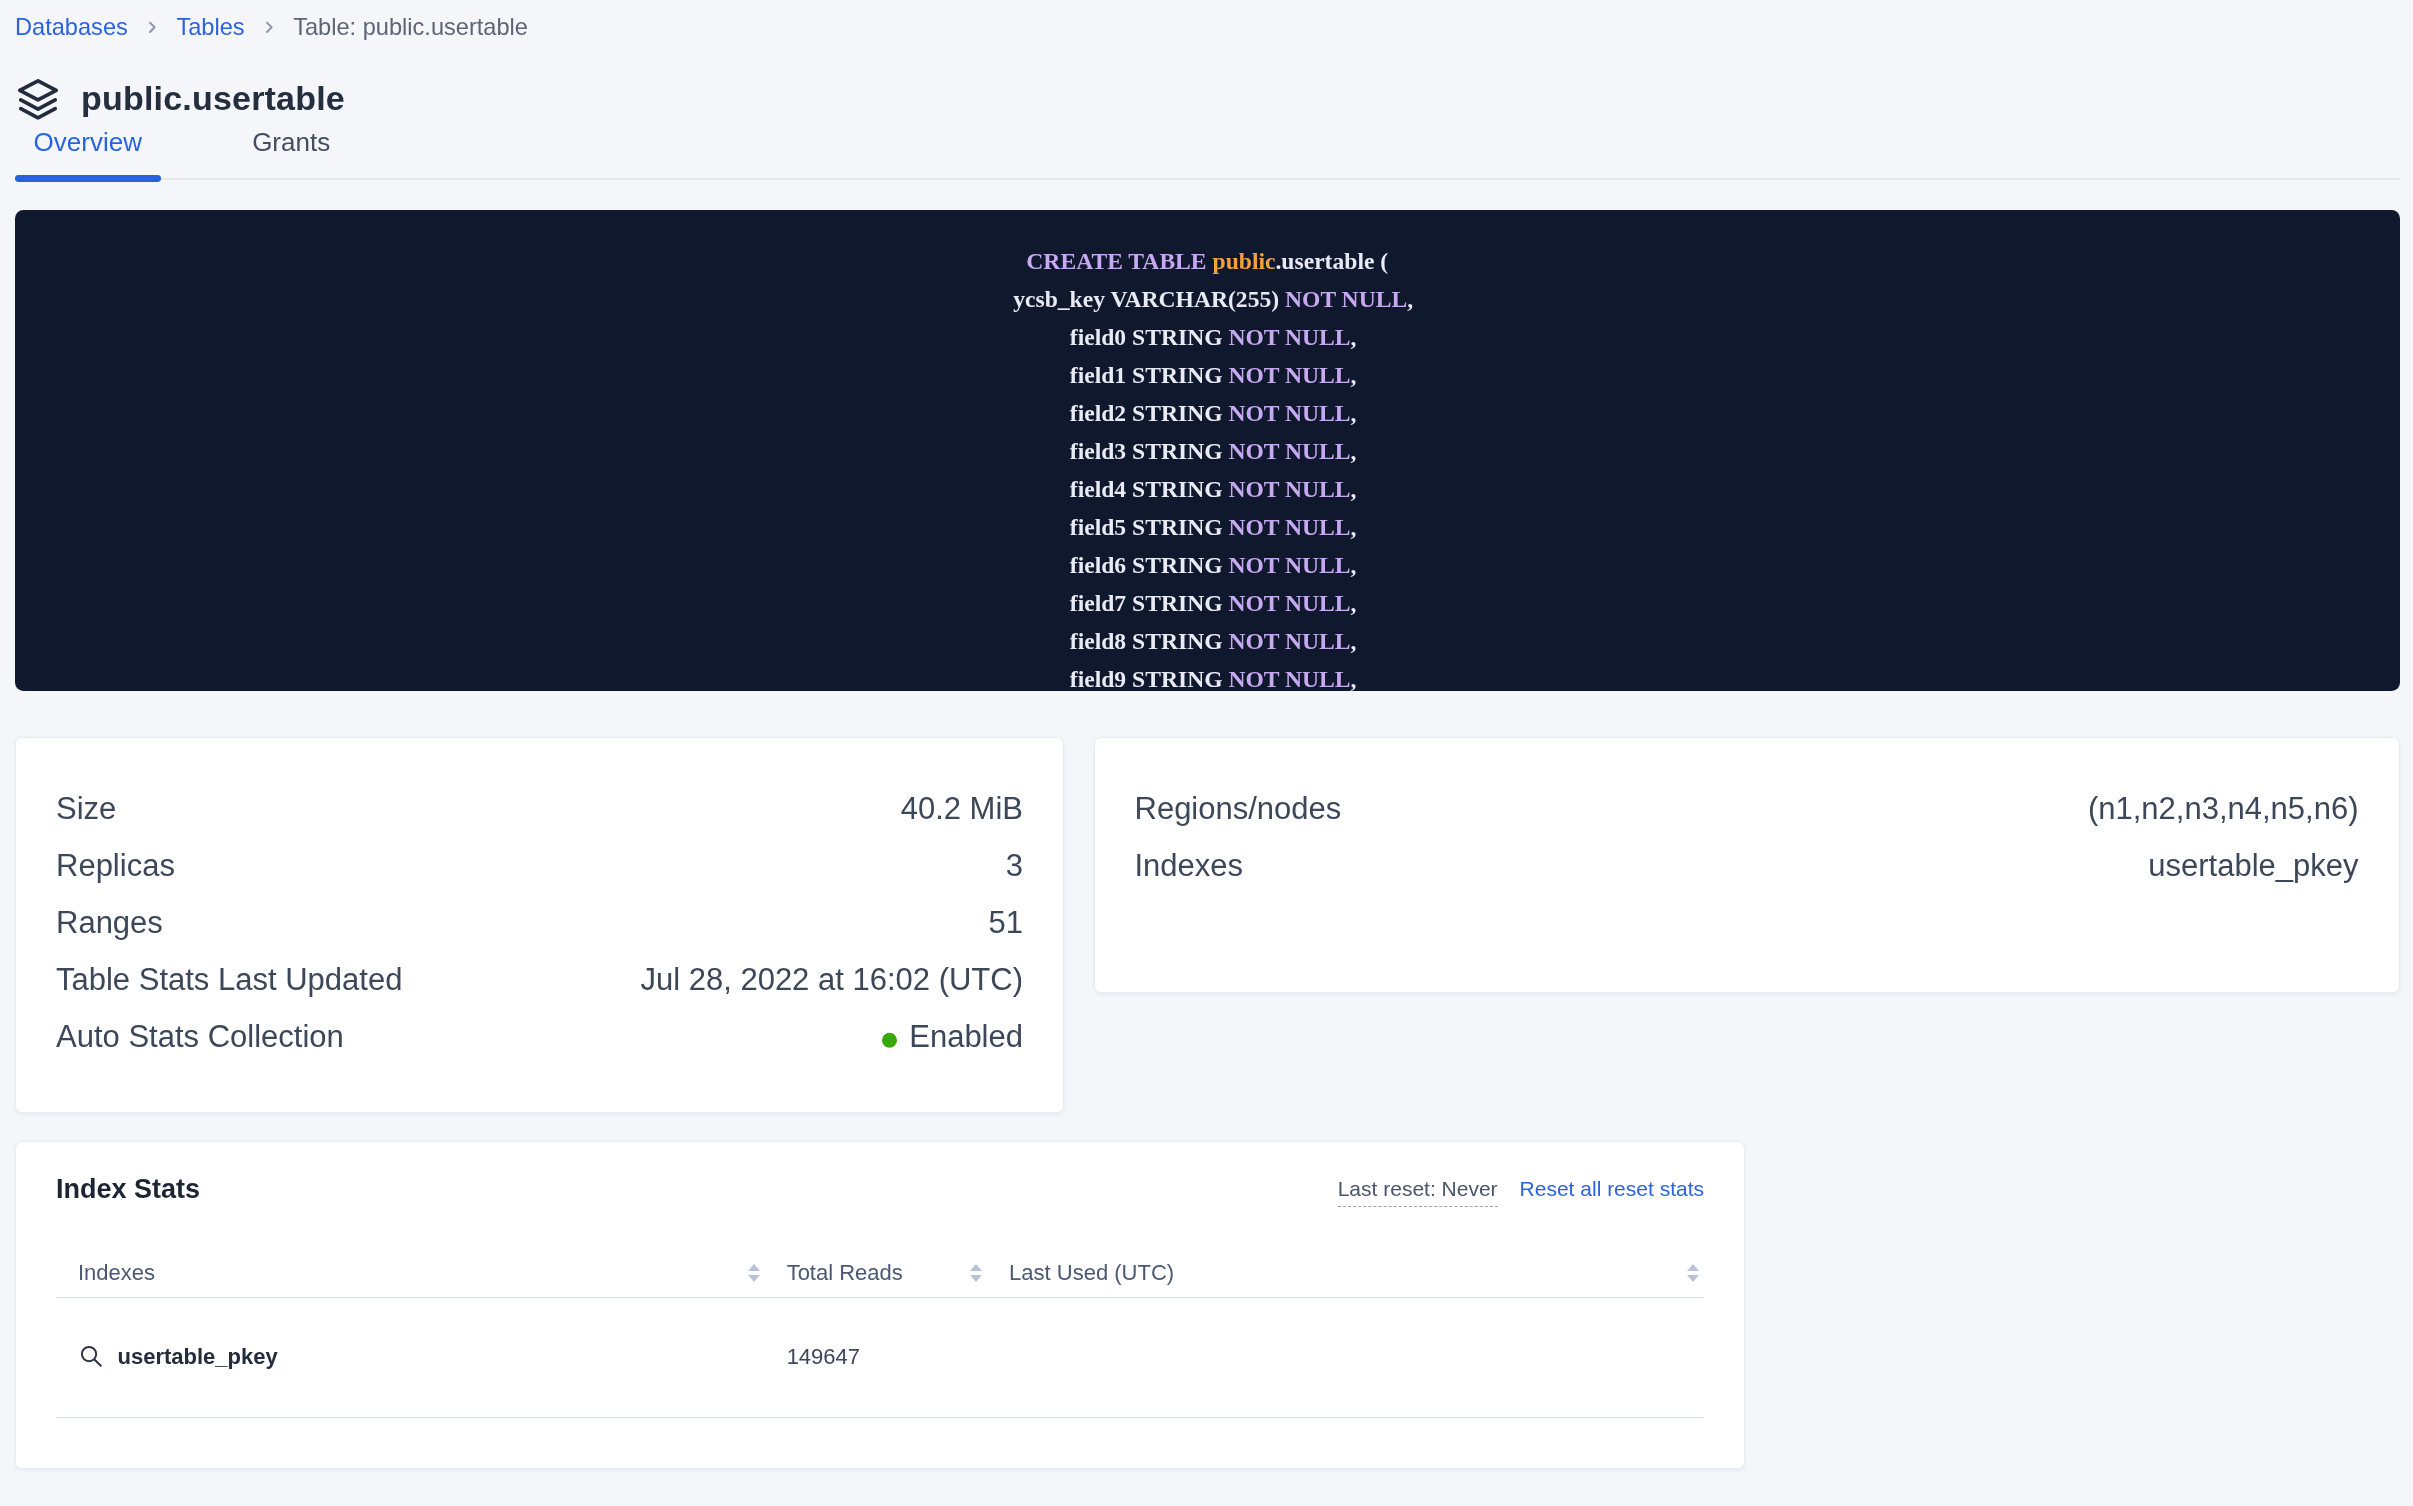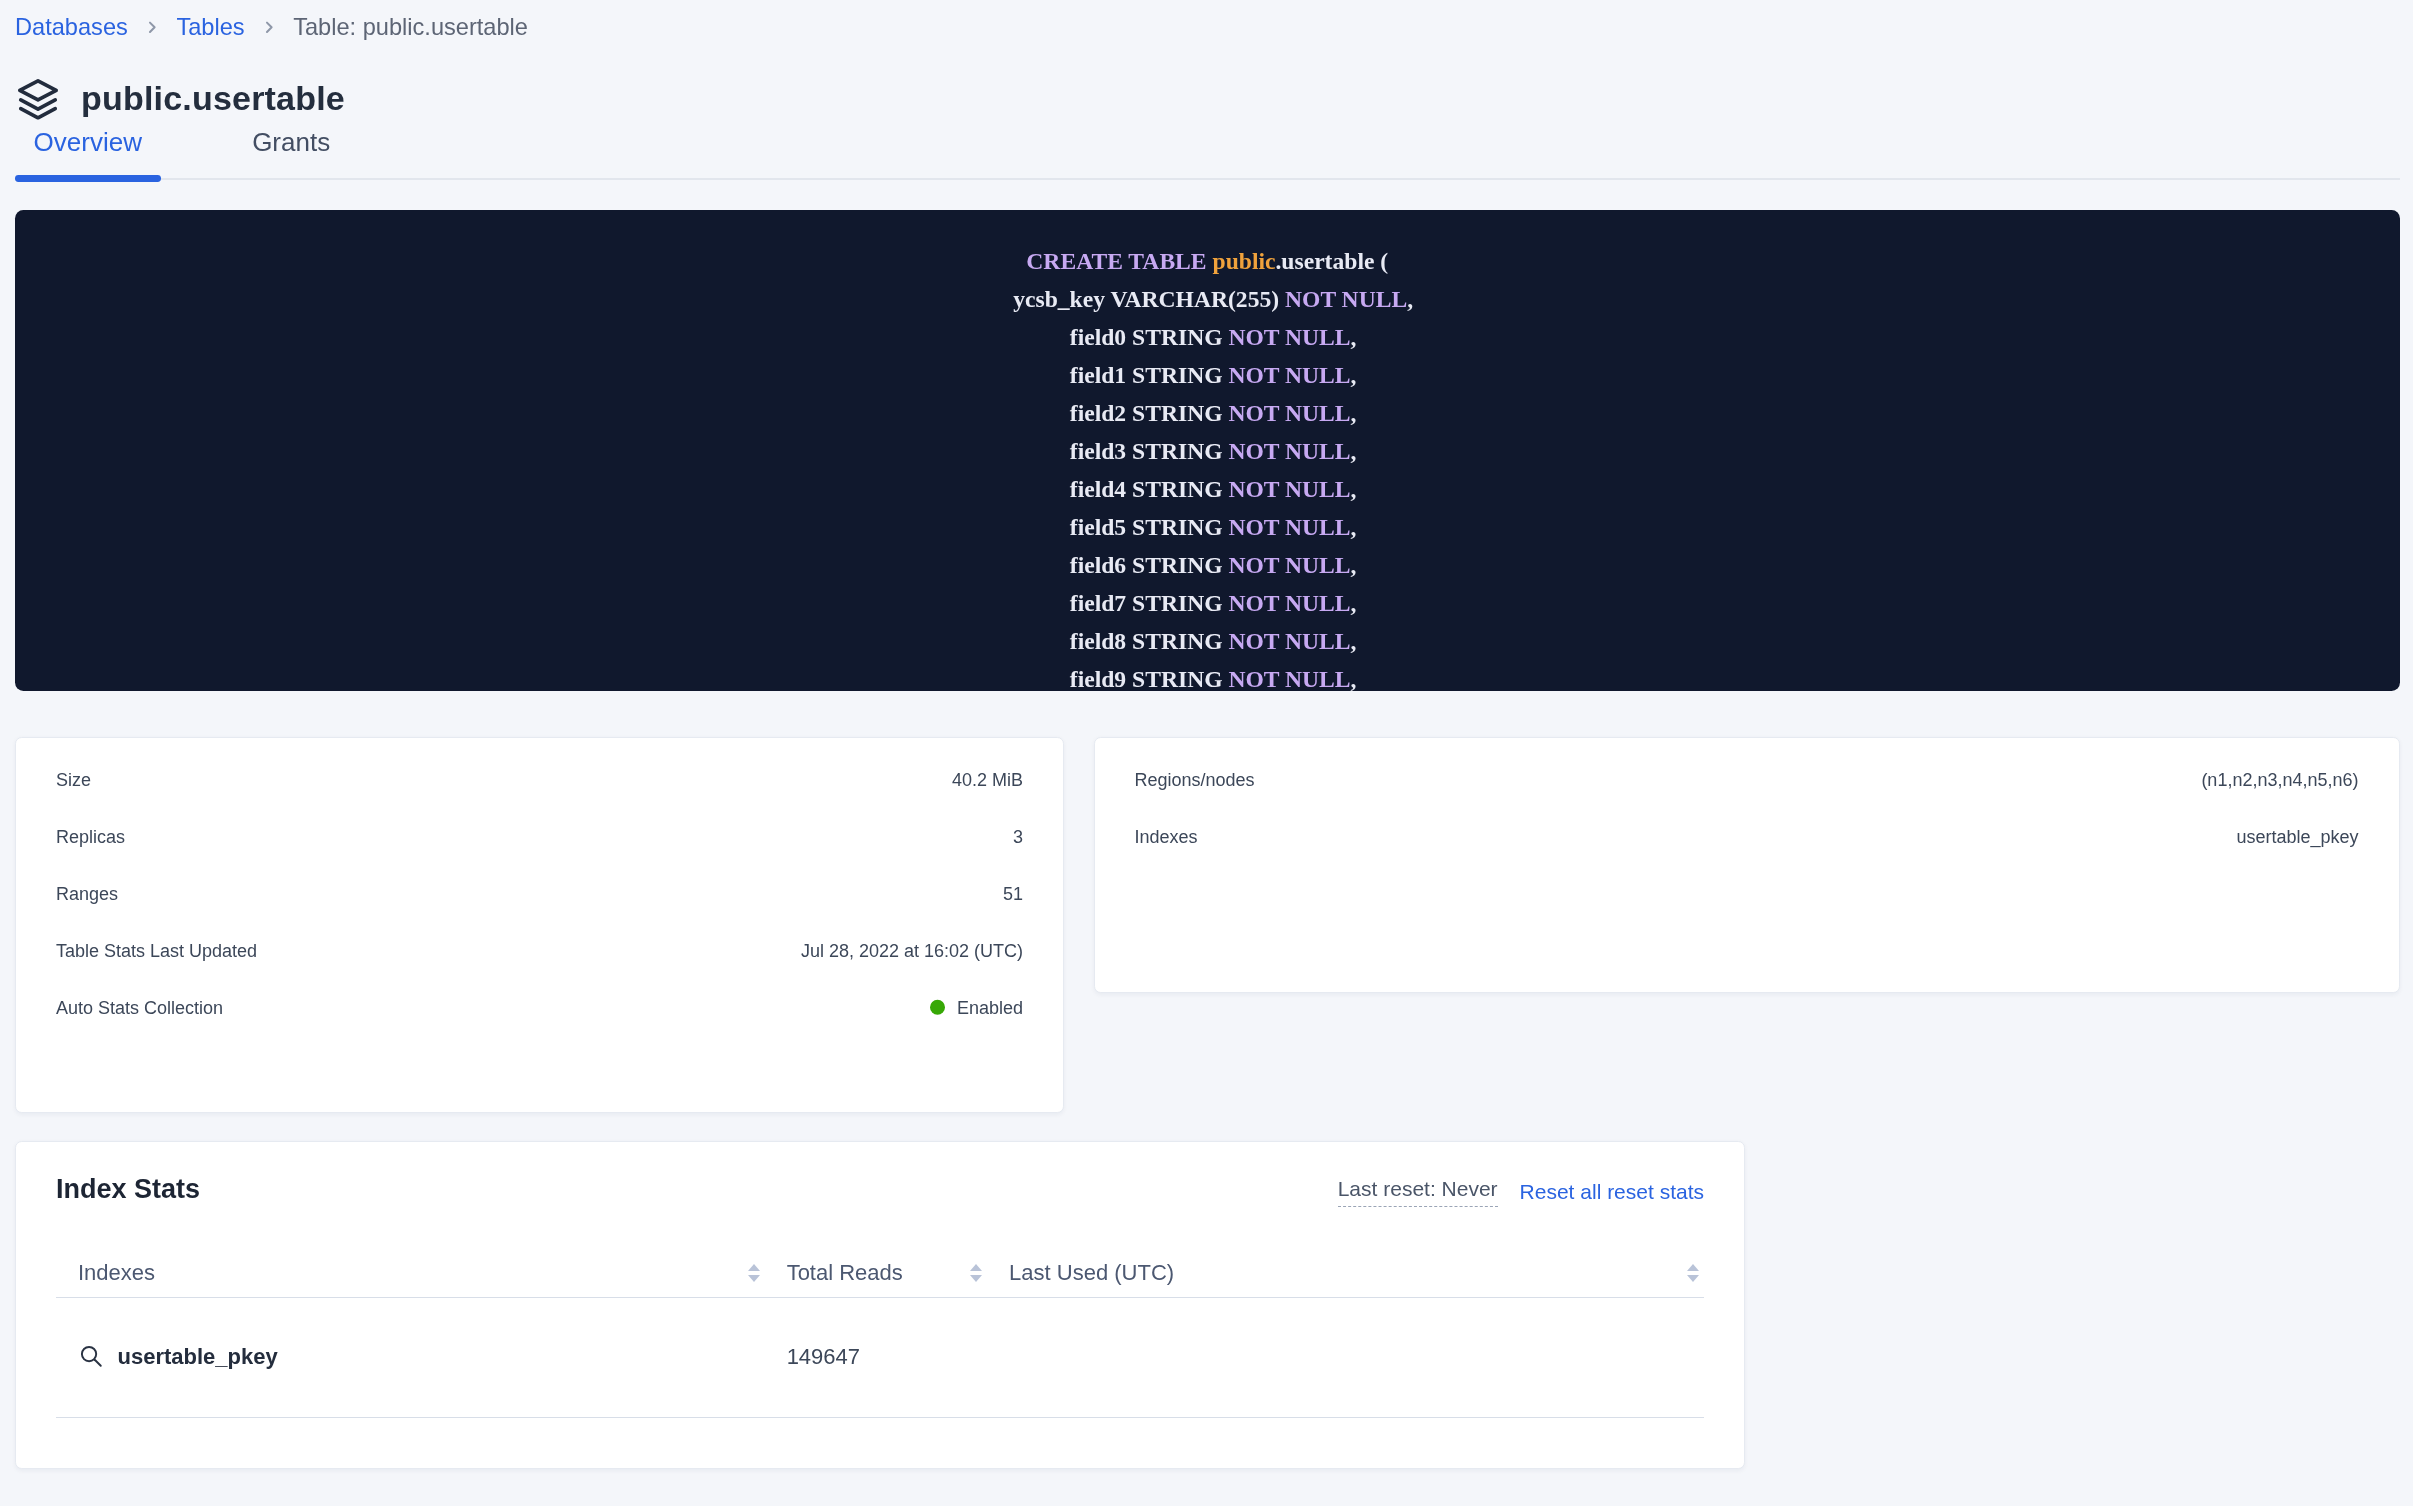--- a/index.html
+++ b/index.html
@@ -56,32 +56,32 @@
   .tok-nm{color:var(--code-nm);}
   .tok-pl{color:var(--code-pl);}
   
   .card{
     background:var(--card-bg);border:0.8px solid var(--card-border);border-radius:6.7px;
     box-shadow:0 1.7px 4.2px rgba(24,42,77,0.05);
   }
   .cards-row{display:flex;gap:29.5px;margin-top:46px;align-items:flex-start;}
   .card-left{width:1049px;height:376px;padding:32px 40px;}
   .card-right{flex:1;height:256px;padding:32px 40px;}
-  .stat-row{display:flex;justify-content:space-between;align-items:flex-start;height:57px;font-size:18px;gap:8px;}
+  .stat-row{display:flex;justify-content:space-between;align-items:flex-end;height:57px;font-size:31px;gap:8px;}
   .stat-label{color:var(--text-label);}
   .stat-value{color:var(--text-label);text-align:right;}
   .status-dot{
     display:inline-block;width:15px;height:15px;border-radius:50%;
     background:var(--status-green);margin-right:11.8px;transform:translateY(0.8px);
   }
   
   .index-card{margin-top:28px;width:1730px;height:328px;padding:32px 40px;overflow:hidden;}
   .index-head{display:flex;justify-content:space-between;align-items:flex-start;}
   .index-title{font-size:27px;font-weight:700;color:#1d2534;}
-  .index-head-right{display:flex;align-items:center;font-size:21px;padding-top:3.4px;}
+  .index-head-right{display:flex;align-items:flex-start;font-size:21px;padding-top:3.4px;}
   .last-reset{color:#4a5568;border-bottom:1.7px dashed #9aa4b6;padding-bottom:5px;margin-right:22px;}
   .reset-link{color:var(--accent);text-decoration:none;cursor:pointer;}
   .itable{margin-top:42px;}
   .itable-header{display:flex;align-items:center;height:49px;border-bottom:1.7px solid var(--table-border);}
   .itable-row{display:flex;align-items:center;height:120px;border-bottom:1.7px solid var(--table-border);}
   .col{padding-left:22px;display:flex;align-items:center;}
   .col-name{flex:0 0 43%;}
   .col-reads{flex:0 0 13.5%;}
   .col-used{flex:1 1 auto;}
   .itable-header .col{justify-content:space-between;font-size:22px;color:#4c5871;}

